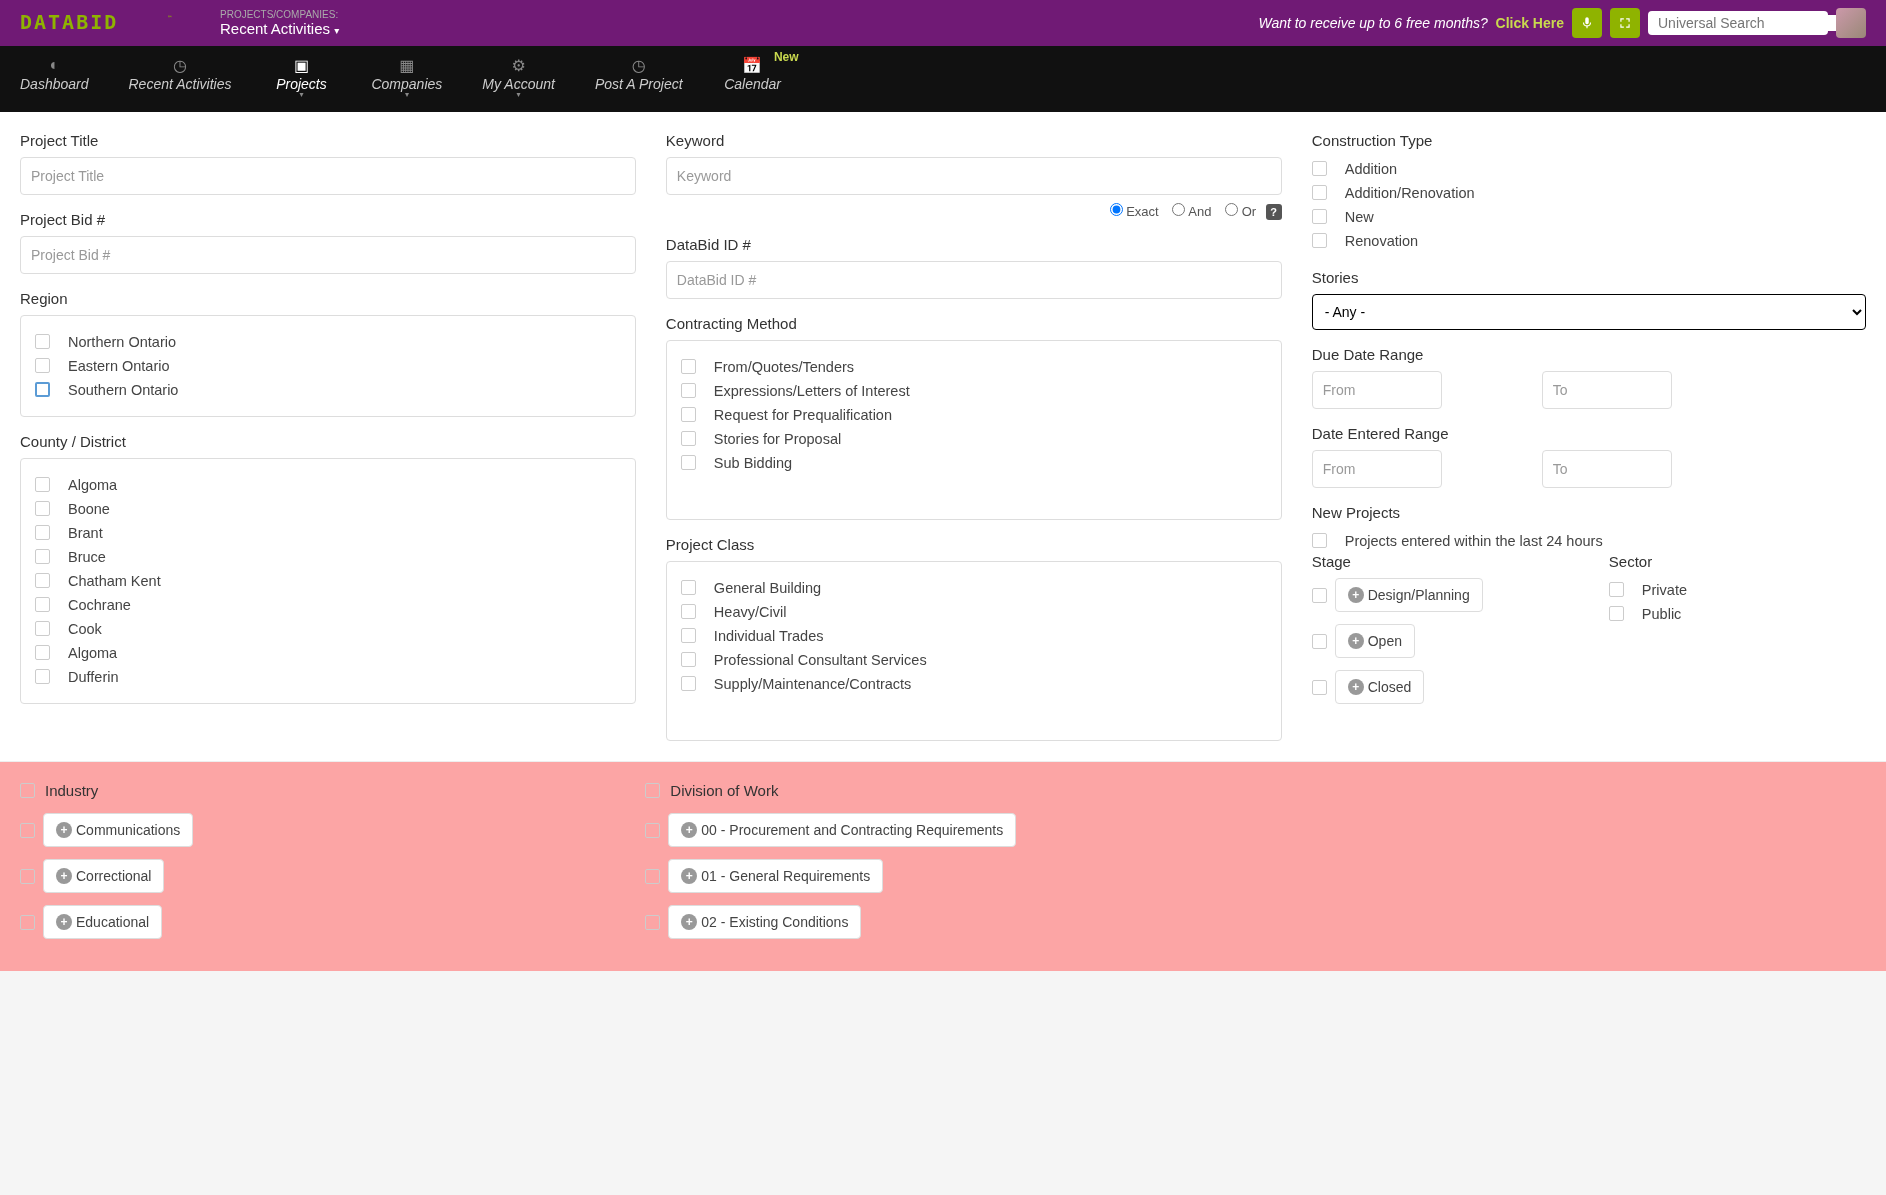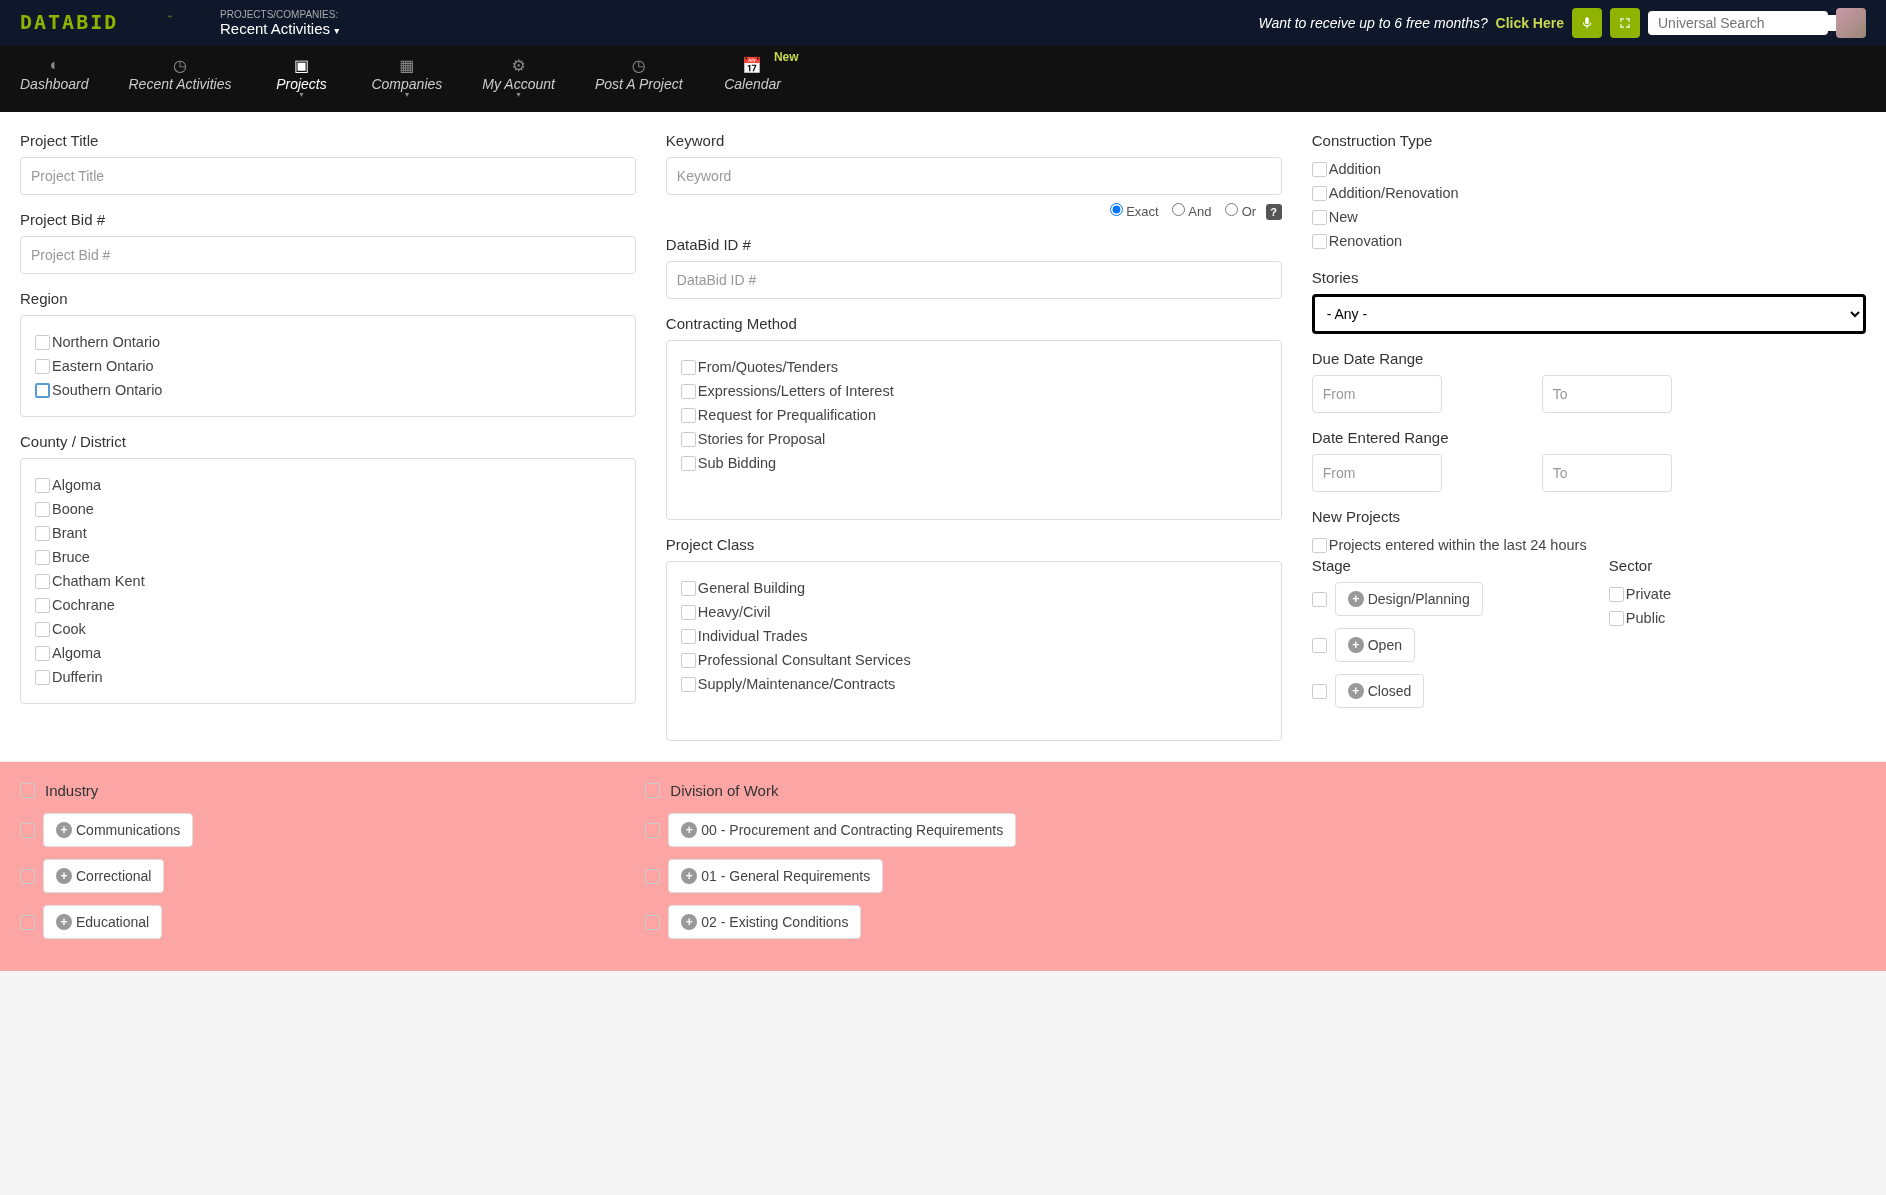--- a/index.html
+++ b/index.html
@@ -1,19 +1,19 @@
 <!DOCTYPE html>
 <html><head>
 <meta charset="utf-8">
 <style>
 * { box-sizing: border-box; margin: 0; padding: 0; }
 body { font-family: "Helvetica Neue", Arial, sans-serif; font-size: 14px; color: #333; background: #f5f5f5; }
 
 
-.top-header { background: #0f172a; color: #fff; display: flex; align-items: center; padding: 0 20px; height: 46px; }
+.top-header { background: #701a75; color: #fff; display: flex; align-items: center; padding: 0 20px; height: 46px; }
 .logo-text { font-family: monospace; color: #8fb300; font-weight: bold; font-size: 22px; letter-spacing: 1px; }
 .header-sub { margin-left: 40px; display: flex; flex-direction: column; justify-content: center; }
 .header-sub-label { font-size: 10px; color: #aaa; text-transform: uppercase; }
 .header-sub-value { color: #fff; font-size: 15px; }
 .header-right { margin-left: auto; display: flex; align-items: center; gap: 8px; }
 .promo { font-style: italic; font-size: 14px; }
 .promo a { color: #c9d94e; font-weight: bold; text-decoration: none; font-style: normal; }
 .sq-btn { width: 30px; height: 30px; background: #8fb300; border-radius: 4px; display: flex; align-items: center; justify-content: center; color: #fff; cursor: pointer; }
 .search-box { display: flex; align-items: center; background: #fff; border-radius: 4px; padding: 4px 10px; width: 180px; }
 .search-box input { border: none; outline: none; flex: 1; font-size: 14px; }
@@ -35,26 +35,26 @@
 .col3 { flex: 0.9; min-width: 320px; }
 .field-label { font-size: 15px; color: #333; margin-bottom: 8px; margin-top: 16px; }
 .field-label:first-child { margin-top: 0; }
 .text-input { width: 100%; padding: 10px; border: 1px solid #ddd; border-radius: 4px; font-size: 14px; }
 .text-input::placeholder { color: #999; }
 .radio-row { text-align: right; margin-top: 8px; font-size: 13px; color: #555; }
 .radio-row label { margin-left: 10px; }
 .help-circle { display: inline-block; width: 16px; height: 16px; background: #555; color: #fff; border-radius: 3px; text-align: center; line-height: 16px; font-size: 11px; margin-left: 6px; font-weight: bold; }
 
 .check-container { border: 1px solid #ddd; border-radius: 4px; padding: 14px; }
-.check-row { display: flex; align-items: center; gap: 2px; padding: 4px 0; }
+.check-row { display: flex; align-items: flex-start; gap: 18px; padding: 4px 0; }
 .check-row input[type="checkbox"] { width: 15px; height: 15px; border: 1px solid #ccc; appearance: none; border-radius: 2px; cursor: pointer; }
 .check-row input[type="checkbox"].focused { border: 2px solid #5b9bd5; }
 .check-row label { font-size: 14.5px; color: #444; cursor: pointer; }
 
-.select-input { width: 100%; padding: 8px; border: 3px solid #000000; border-radius: 4px; font-size: 14px; background: #fff; }
+.select-input { width: 100%; padding: 8px; border: 1px solid #000000; border-radius: 4px; font-size: 14px; background: #fff; }
 .date-row { display: flex; gap: 100px; margin-top: 6px; }
 .date-row .text-input { width: 130px; }
 
 .stage-row { display: flex; align-items: center; gap: 8px; margin-bottom: 12px; }
 .stage-row input[type="checkbox"] { width: 15px; height: 15px; border: 1px solid #ccc; appearance: none; border-radius: 2px; cursor: pointer; }
 .stage-btn { border: 1px solid #ddd; border-radius: 4px; padding: 8px 12px; font-size: 14px; color: #444; cursor: pointer; display: inline-flex; align-items: center; gap: 4px; background: #fff; }
 .plus-circ { display: inline-block; width: 16px; height: 16px; background: #999; color: #fff; border-radius: 50%; text-align: center; line-height: 16px; font-size: 12px; font-weight: bold; }
 
 .two-subcol { display: flex; gap: 40px; }
 .subcol { flex: 1; }

